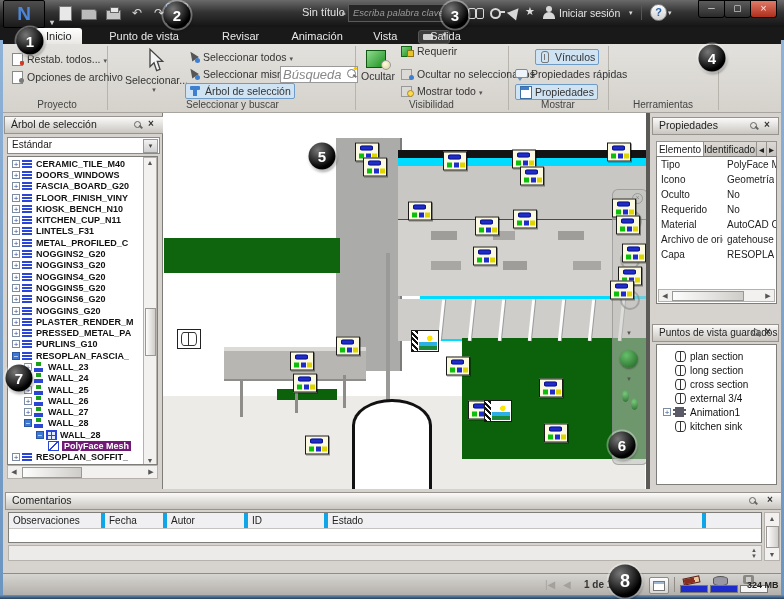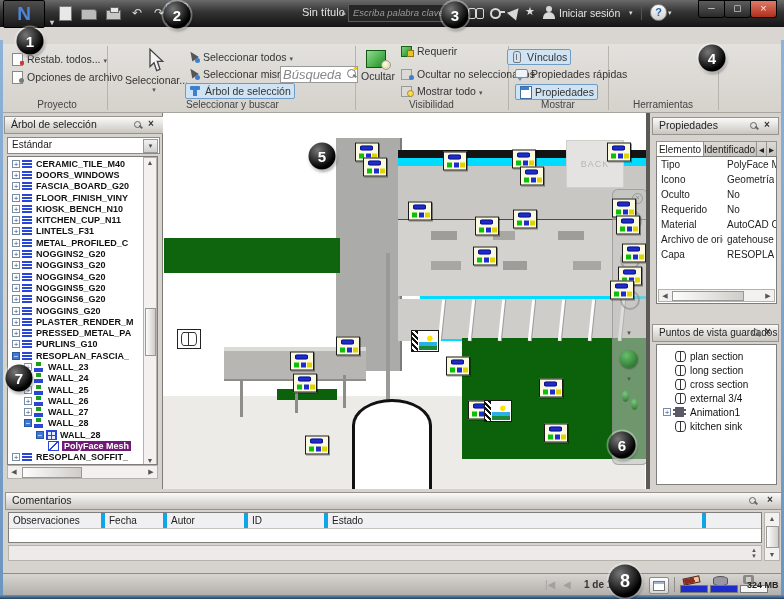--- a/index.html
+++ b/index.html
@@ -193,20 +193,29 @@
     <div class="abs" style="left:641px;top:5px;width:1px;height:15px;background:#555"></div>
     <div class="helpc" style="left:650px">?</div>
     <div class="ictb" style="left:668px;top:9px;font-size:7px">▾</div>
     <div class="winbtns">
       <div class="wbtn" style="left:0">─</div>
       <div class="wbtn" style="left:26px">▢</div>
       <div class="wbtn close" style="left:52px;font-size:11px">×</div>
     </div>
   </div>
 
+  <div class="tabs" id="tabbar">
+    <div class="cambtn"></div>
+  <div class="tab active" style="left: 36px;">Inicio</div>
+      <div class="tab" style="left: 99.2px;">Punto de vista</div>
+      <div class="tab" style="left: 212px;">Revisar</div>
+      <div class="tab" style="left: 281.4px;">Animación</div>
+      <div class="tab" style="left: 363.2px;">Vista</div>
+      <div class="tab" style="left: 420.2px;">Salida</div>
+    </div>
 
   <div class="ribbon">
     <div class="gsep" style="left:104px"></div>
     <div class="gsep" style="left:352px"></div>
     <div class="gsep" style="left:505px"></div>
     <div class="gsep" style="left:605px"></div>
     <div class="gsep" style="left:715px"></div>
 
     <div class="rbtn" style="left:8px;top:8px"><span class="ri ri-doc ri-red"></span><span>Restab. todos...</span> <span class="caret">▾</span></div>
     <div class="rbtn" style="left:8px;top:26px"><span class="ri ri-doc ri-gear"></span><span>Opciones de archivo</span></div>
@@ -227,21 +236,21 @@
 
     <div class="bigbtn" style="left:356px;top:4px;width:38px">
       <div class="bigcube"></div>
       <div>Ocultar</div>
     </div>
     <div class="rbtn" style="left:398px;top:0"><span class="ri ri-greenbox ri-lock"></span><span>Requerir</span></div>
     <div class="rbtn" style="left:398px;top:23px"><span class="ri ri-graybox ri-bluedot"></span><span>Ocultar no seleccionados</span></div>
     <div class="rbtn" style="left:398px;top:40px"><span class="ri ri-graybox ri-bulb"></span><span>Mostrar todo</span> <span class="caret">▾</span></div>
     <div class="glabel" style="left:352px;width:153px">Visibilidad</div>
 
-    <div class="rbtn hl" style="left:504px;top:5px"><span class="ri ri-clip"></span><span>Vínculos</span></div>
+    <div class="rbtn hl" style="left:532px;top:5px"><span class="ri ri-clip"></span><span>Vínculos</span></div>
     <div class="rbtn" style="left:512px;top:23px"><span class="ri ri-bubble"></span><span>Propiedades rápidas</span></div>
     <div class="rbtn hl" style="left:512px;top:40px"><span class="ri ri-props"></span><span>Propiedades</span></div>
     <div class="glabel" style="left:505px;width:100px">Mostrar</div>
 
     <div class="glabel" style="left:605px;width:110px">Herramientas</div>
   </div>
 
   <div class="abs" style="left:3px;top:112px;width:159px;height:377px;background:#d6d3ce;border-right:2px solid #7e7c78">
     <div class="ptitle" style="left:1px;top:4px;width:152px"><span>Árbol de selección</span>
       <span class="pin" style="left:128px"></span>
@@ -418,21 +427,20 @@
     <div class="abs" style="left:1px;top:125px;width:176px;height:35px;background:#0e650e"></div>
     <div class="abs" style="left:0px;top:283px;width:482px;height:94px;background:#ecebe8"></div>
     <div class="abs" style="left:299px;top:225px;width:184px;height:121px;background:#0b620b"></div>
     <div class="abs" style="left:114px;top:276px;width:60px;height:11px;background:#0b620b"></div>
     <div class="abs" style="left:61px;top:234px;width:142px;height:32px;background:linear-gradient(180deg,#dddbd8 0 4px,#b8b6b3 4px);box-shadow:0 2px 0 #8f8d8a"></div>
     <div class="abs" style="left:77px;top:266px;width:3px;height:38px;background:#8f8d8a"></div>
     <div class="abs" style="left:132px;top:264px;width:3px;height:36px;background:#8f8d8a"></div>
     <div class="abs" style="left:180px;top:262px;width:3px;height:33px;background:#8f8d8a"></div>
     <div class="abs" style="left:223px;top:140px;width:4px;height:172px;background:#9a9a98"></div>
     <div class="abs" style="left:189px;top:286px;width:74px;height:91px;background:#fff;border-left:3px solid #111;border-right:3px solid #111;border-top:3px solid #111;border-radius:50% 50% 0 0/28% 28% 0 0"></div>
-    <div class="backsign" style="left:403px;top:27px;width:56px;height:46px;line-height:46px">BACK</div>
 
     <div class="abs" style="left:277px;top:186px;width:3px;height:42px;background:#fdfdfd;box-shadow:1px 0 0 #9a9a9a;transform:rotate(6deg)"></div>
     <div class="abs" style="left:307px;top:186px;width:3px;height:42px;background:#fdfdfd;box-shadow:1px 0 0 #9a9a9a;transform:rotate(6deg)"></div>
     <div class="abs" style="left:337px;top:186px;width:3px;height:42px;background:#fdfdfd;box-shadow:1px 0 0 #9a9a9a;transform:rotate(6deg)"></div>
     <div class="abs" style="left:367px;top:186px;width:3px;height:42px;background:#fdfdfd;box-shadow:1px 0 0 #9a9a9a;transform:rotate(6deg)"></div>
     <div class="abs" style="left:397px;top:186px;width:3px;height:42px;background:#fdfdfd;box-shadow:1px 0 0 #9a9a9a;transform:rotate(6deg)"></div>
     <div class="abs" style="left:427px;top:186px;width:3px;height:42px;background:#fdfdfd;box-shadow:1px 0 0 #9a9a9a;transform:rotate(6deg)"></div>
     <div class="abs" style="left:457px;top:186px;width:3px;height:42px;background:#fdfdfd;box-shadow:1px 0 0 #9a9a9a;transform:rotate(6deg)"></div>
 
     <div class="navbar">

